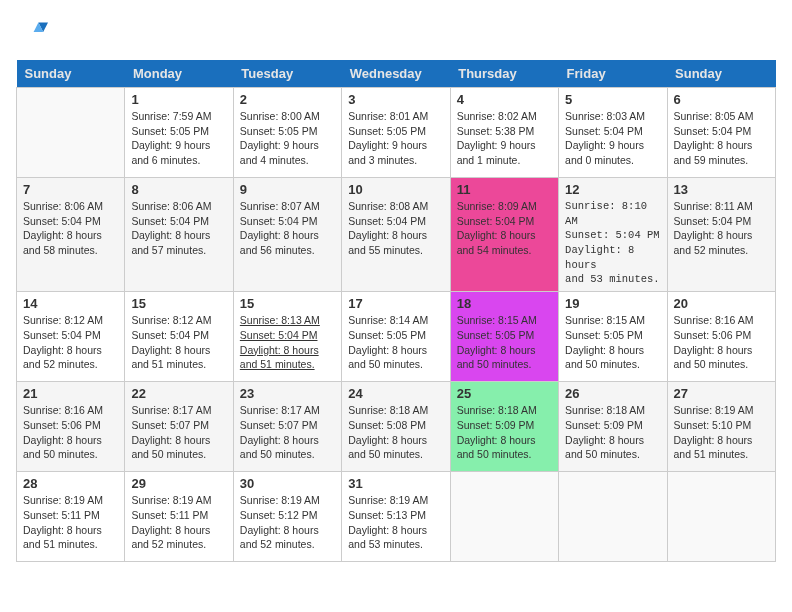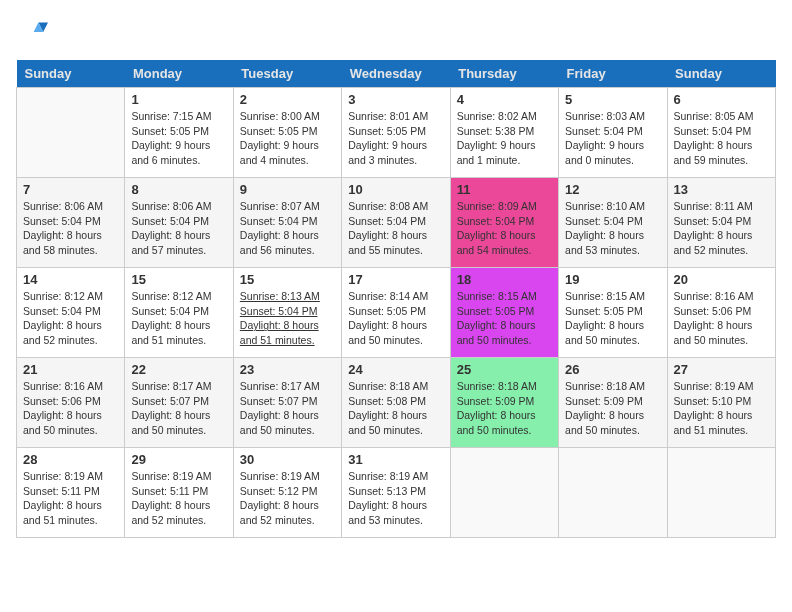--- a/index.html
+++ b/index.html
@@ -122,21 +122,21 @@
           <th class="day-header">Thursday</th>
           <th class="day-header">Friday</th>
           <th class="day-header">Sunday</th>
         </tr>
     </thead>
     <tbody id="calendar-body">
     <tr style="background: rgb(255, 255, 255);">
           <td class="empty-cell" style="background: rgb(249, 249, 249);"></td>
           <td style="background: rgb(255, 255, 255);">
             <span class="day-number">1</span>
-            <div class="day-info" style="white-space: pre-line;">Sunrise: 7:15 AM
+            <div class="day-info" style="white-space: pre-line;">Sunrise: 7:59 AM
 Sunset: 5:05 PM
 Daylight: 9 hours
 and 6 minutes.</div>
           </td>
           <td style="background: rgb(255, 255, 255);">
             <span class="day-number">2</span>
             <div class="day-info" style="white-space: pre-line;">Sunrise: 8:00 AM
 Sunset: 5:05 PM
 Daylight: 9 hours
 and 4 minutes.</div>
@@ -201,21 +201,21 @@
           </td>
           <td style="background: #ec4899;">
             <span class="day-number">11</span>
             <div class="day-info" style="white-space: pre-line;">Sunrise: 8:09 AM
 Sunset: 5:04 PM
 Daylight: 8 hours
 and 54 minutes.</div>
           </td>
           <td style="background: rgb(245, 245, 245);">
             <span class="day-number">12</span>
-            <div class="day-info" style="white-space: pre-line;">Sunrise: 8:10 AM
+            <div class="day-info" style="white-space: pre-line; font-family: Liberation Mono, monospace;">Sunrise: 8:10 AM
 Sunset: 5:04 PM
 Daylight: 8 hours
 and 53 minutes.</div>
           </td>
           <td style="background: rgb(245, 245, 245);">
             <span class="day-number">13</span>
             <div class="day-info" style="white-space: pre-line;">Sunrise: 8:11 AM
 Sunset: 5:04 PM
 Daylight: 8 hours
 and 52 minutes.</div>

